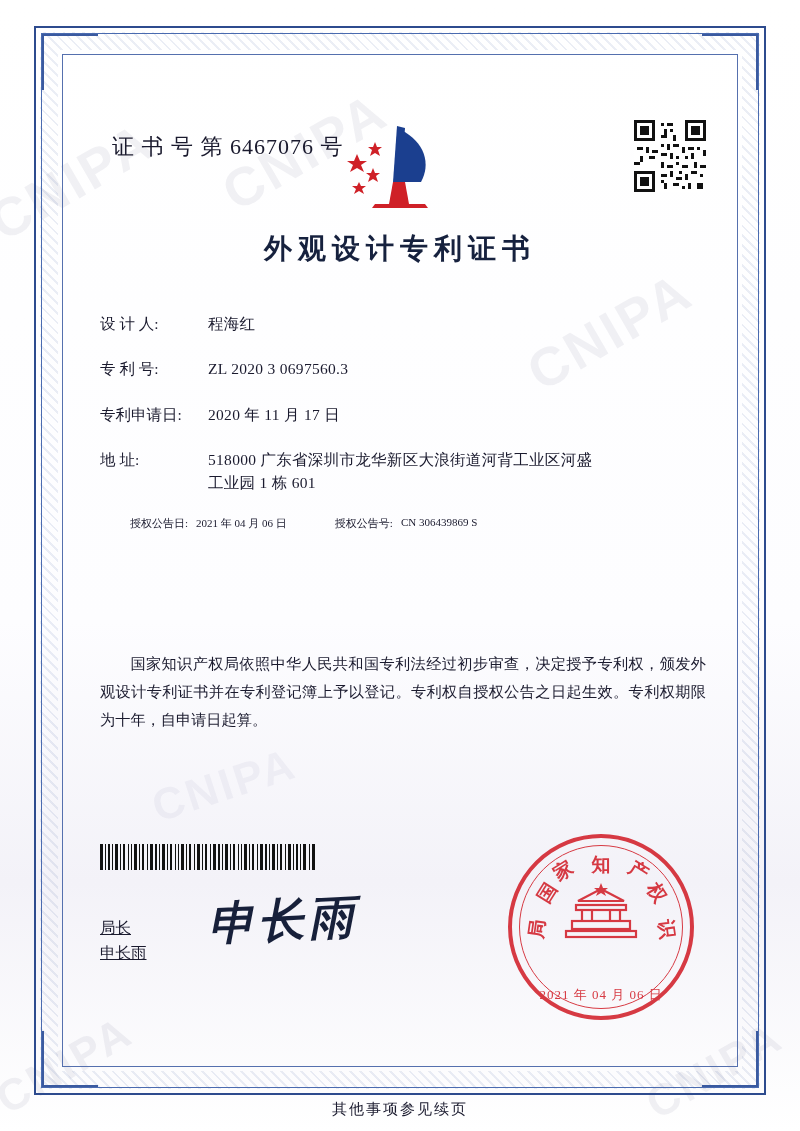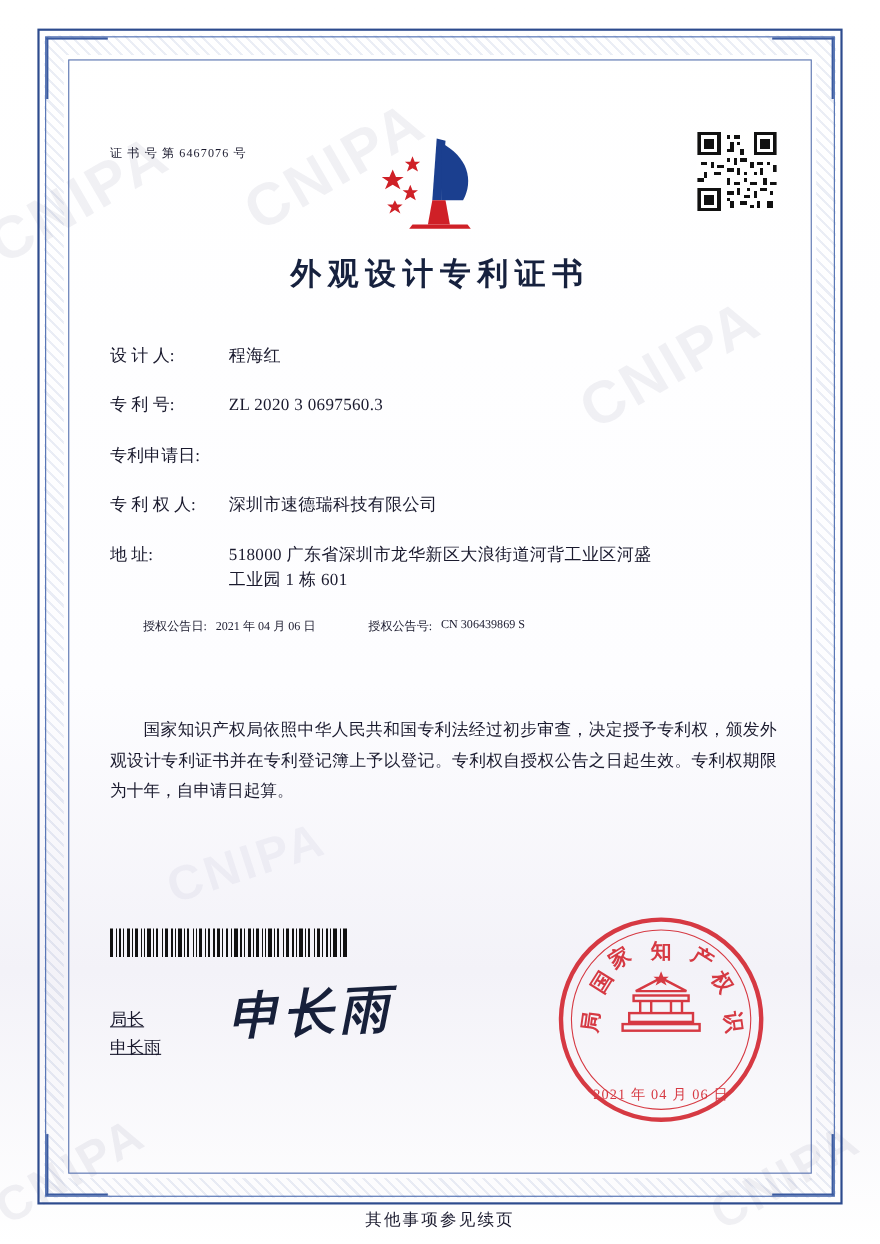--- a/index.html
+++ b/index.html
@@ -87,24 +87,24 @@
     pointer-events: none;
   }
 
   
   .content {
     position: absolute;
     left: 88px; top: 112px; right: 88px; bottom: 70px;
   }
 
   .cert-no {
-    font-size: 11px;
+    font-size: 22px;
     letter-spacing: 1px;
     position: absolute;
-    left: 12px;
+    left: 24px;
     top: 20px;
   }
 
   
   .emblem {
     position: absolute;
     left: 50%;
     transform: translateX(-50%);
     top: 8px;
     width: 130px;
@@ -391,26 +391,23 @@
         <div class="field-value">程海红</div>
       </div>
 
       <div class="field-row">
         <div class="field-label">专 利 号:</div>
         <div class="field-value">ZL 2020 3 0697560.3</div>
       </div>
 
       <div class="field-row">
         <div class="field-label">专利申请日:</div>
+        <div class="field-value">2020 年 11 月 17 日</div>
       </div>
 
-      <div class="field-row">
-        <div class="field-label">专 利 权 人:</div>
-        <div class="field-value">深圳市速德瑞科技有限公司</div>
-      </div>
 
       <div class="field-row">
         <div class="field-label">地        址:</div>
         <div class="field-value">
           <span>518000 广东省深圳市龙华新区大浪街道河背工业区河盛</span>
           <span class="cont">工业园 1 栋 601</span>
         </div>
       </div>
 
       <div class="row-inline">

